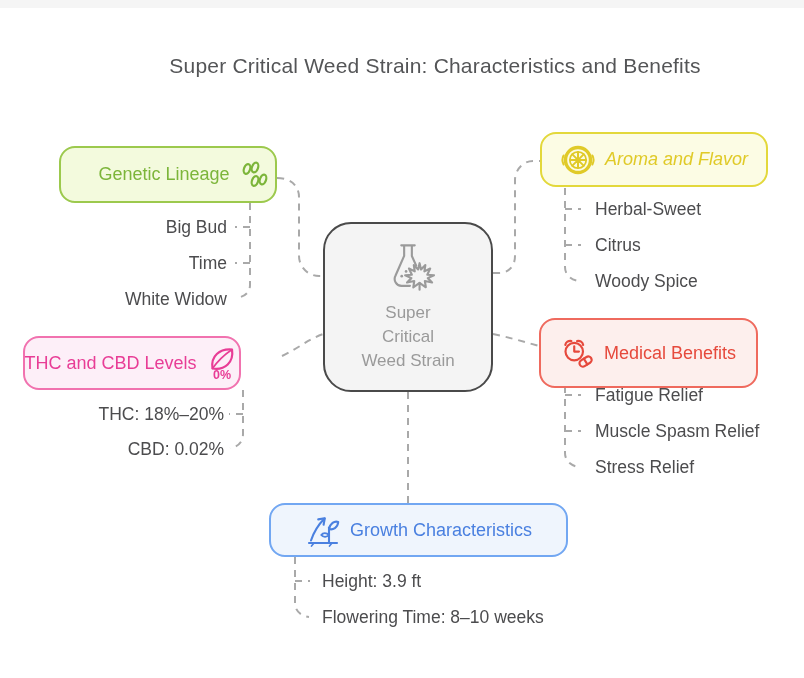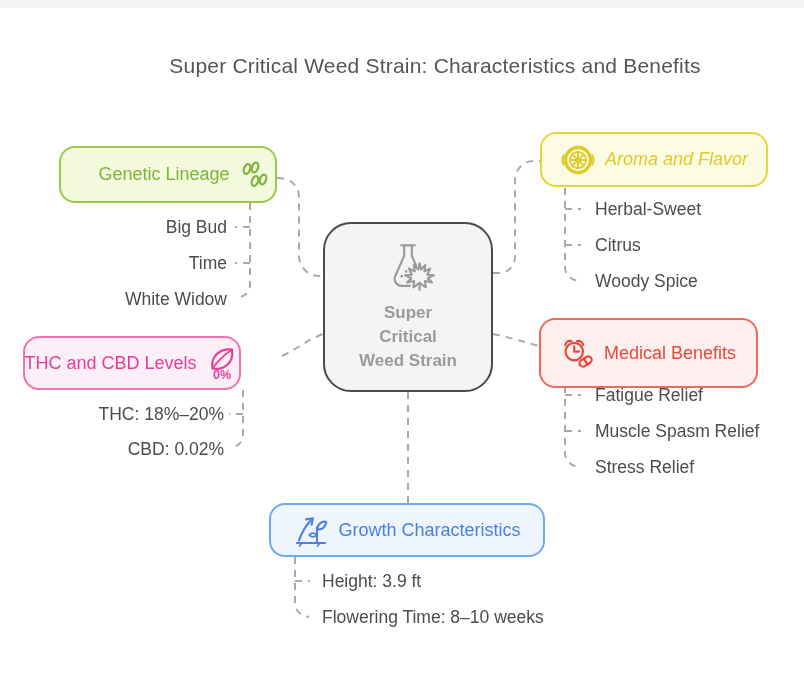--- a/index.html
+++ b/index.html
@@ -11,24 +11,24 @@
   svg.overlay{position:absolute;top:0;left:0;z-index:0;}
   .node{position:absolute;z-index:2;display:flex;align-items:center;justify-content:center;
         gap:9px;border:2px solid var(--border,#ccc);background:var(--bg,#fff);
         color:var(--text,#333);border-radius:16px;font-size:18px;box-sizing:border-box;}
   .node .label{white-space:nowrap;}
   .node .icon{display:flex;align-items:center;}
   #node-genetic{left:59px;top:146px;width:218px;height:57px;padding-left:33px;}
   #node-aroma{left:540px;top:132px;width:228px;height:55px;font-style:italic;}
   #node-thc{left:23px;top:336px;width:218px;height:54px;}
   #node-medical{left:539px;top:318px;width:219px;height:70px;}
-  #node-growth{left:269px;top:503px;width:276px;height:54px;}
+  #node-growth{left:269px;top:503px;width:299px;height:54px;}
   #node-center{left:323px;top:222px;width:170px;height:170px;border-radius:28px;
                flex-direction:column;gap:6px;font-size:17px;}
-  #node-center .center-text{text-align:center;line-height:24px;color:var(--text);font-weight:bold;}
+  #node-center .center-text{text-align:center;line-height:24px;color:var(--text);}
   .item{position:absolute;z-index:2;font-size:17.5px;color:#4c4c4e;white-space:nowrap;
         height:22px;line-height:22px;}
   .item.r{text-align:center;}
 </style>
 </head>
 <body>
 
 <div class="canvas">
   <div class="top-strip"></div>
   <div class="title">Super Critical Weed Strain: Characteristics and Benefits</div>

